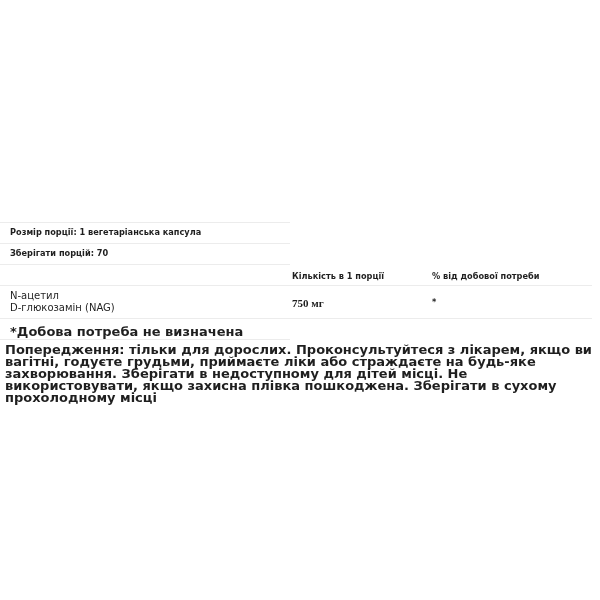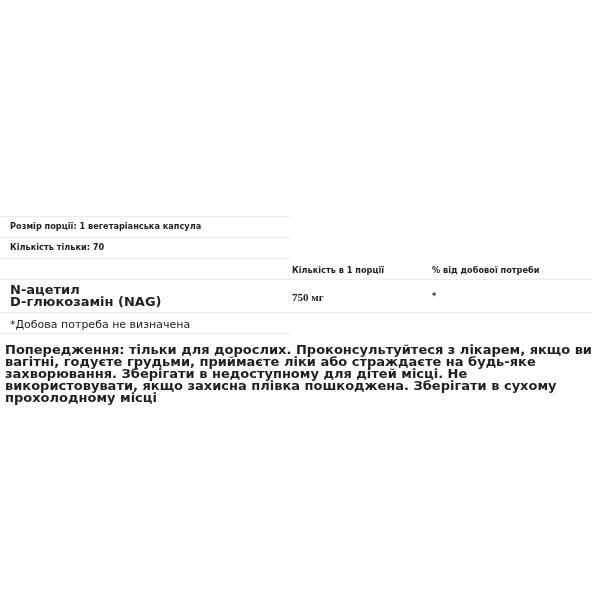--- a/index.html
+++ b/index.html
@@ -11,21 +11,21 @@
       width: 600px;
       height: 600px;
       position: relative;
       font-family: "DejaVu Sans", "Liberation Sans", sans-serif;
       color: #1f1f1f;
       overflow: hidden;
     }
     .facts {
       position: absolute;
       left: 0;
-      top: 216px;
+      top: 222px;
       width: 600px;
     }
     .row {
       position: relative;
       box-sizing: border-box;
       border-top: 1px solid #ececec;
       font-size: 8.2px;
       font-weight: 600;
       line-height: 11px;
     }
@@ -52,22 +52,22 @@
     }
     .ingredient-row {
       position: relative;
       width: 592px;
       height: 33px;
     }
     .ingredient-row .name {
       position: absolute;
       left: 10px;
       top: 4px;
-      font-size: 13px;
-      font-weight: 700;
+      font-size: 10px;
+      font-weight: 400;
       line-height: 12px;
       white-space: pre-line;
     }
     .ingredient-row .amount {
       position: absolute;
       left: 292px;
       top: 11px;
       font-size: 11px;
       font-weight: 600;
       font-family: Liberation Serif, serif;
@@ -84,22 +84,22 @@
     }
     .footnote-row {
       position: relative;
       width: 290px;
       height: 21px;
     }
     .footnote-row .text {
       position: absolute;
       left: 10px;
       top: 5px;
-      font-size: 11px;
-      font-weight: 400;
+      font-size: 13px;
+      font-weight: 700;
     }
     .footnote-row .line-bottom {
       position: absolute; left: 0; bottom: 0; width: 290px; height: 1px; background: #ececec;
     }
     .warning {
       position: absolute;
       left: 5px;
       top: 344px;
       width: 590px;
       font-size: 13px;
@@ -110,21 +110,21 @@
   </style>
 </head>
 <body>
 
 <div class="facts">
   <div class="row short r1">
     <span>Розмір порції:</span>
     <span>1 вегетаріанська капсула</span>
   </div>
   <div class="row short r2">
-    <span>Кількість тільки:</span>
+    <span>Зберігати порцій:</span>
     <span>70</span>
   </div>
   <div class="header-wrap">
     <div class="header-line-left"></div>
     <span class="hcell" style="left:292px;">Кількість в 1 порції</span>
     <span class="hcell" style="left:432px;text-align:right;">% від добової потреби</span>
     <div class="header-line-bottom"></div>
   </div>
   <div class="ingredient-row">
     <span class="name">N-ацетил

